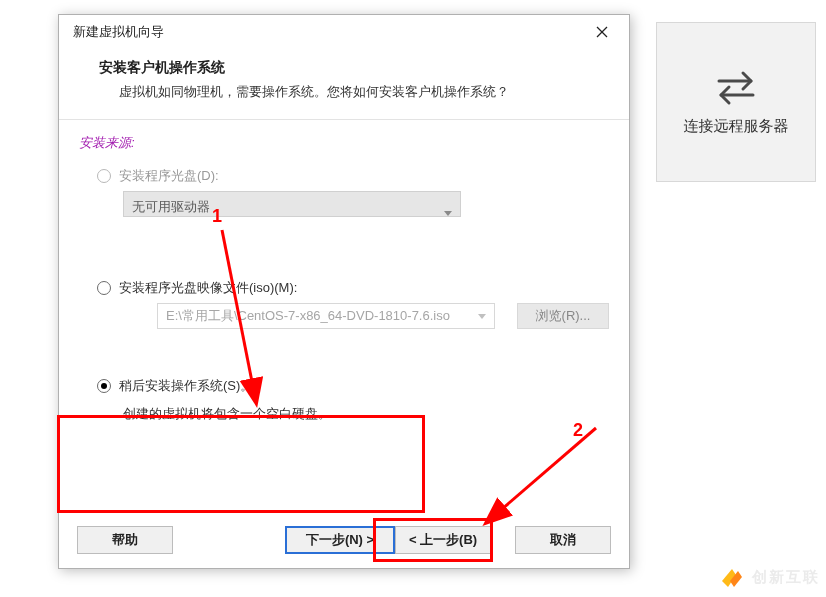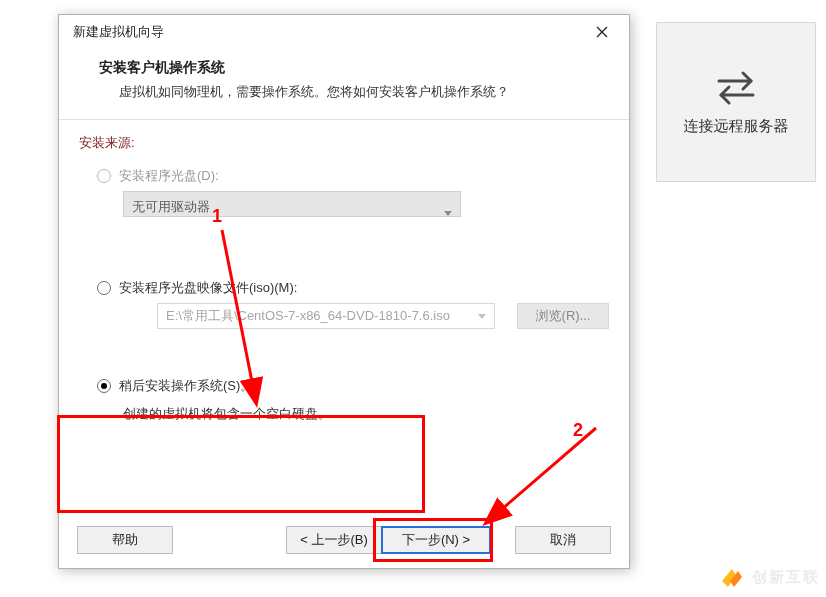--- a/index.html
+++ b/index.html
@@ -76,21 +76,21 @@
   .divider {
     height: 0; border-top: 1px solid #e3e3e3;
     margin: 4px 0 10px 0;
   }
 
   .content {
     flex: 1;
     padding: 4px 20px 0 20px;
     position: relative;
   }
-  .section-label { color:#7f1d1d; margin-bottom: 15px; }
+  .section-label { color:#a21caf; margin-bottom: 15px; font-style: italic; }
 
   .radio-row {
     display: flex; align-items: center;
     margin: 10px 0 6px 18px;
     color:#333;
   }
   .radio-row.disabled { color:#9a9a9a; }
   .radio {
     width:14px;height:14px;border:1px solid #6b6b6b;border-radius:50%;
     margin-right:8px; position:relative; flex-shrink:0;
@@ -156,21 +156,21 @@
     padding: 0 18px;
     height: 56px;
     display:flex; align-items:center; justify-content:flex-end;
     gap: 0;
     position:relative;
   }
   .button-row .btn {
     height: 28px; min-width: 96px;
     border:1px solid #bcbcbc; background:#f0f0f0;
     display:flex; align-items:center; justify-content:center;
-    color:#222; font-size:13px;
+    color:#222; font-size:13px;font-weight:bold;
   }
   .button-row .btn.help { position:absolute; left:18px; }
   .button-row .btn.primary { border:2px solid #2a6fd6; }
   .button-row .gap { width: 24px; }
 
   
   .logo {
     position:absolute; right:6px; bottom:6px;
     display:flex; align-items:center; gap:6px;
     opacity:0.9;
@@ -251,25 +251,25 @@
     </div>
 
     <div class="anno-box" style="left:-2px; top:285px; width:368px; height:98px;"></div>
 
   </div>
 
   <div class="button-row">
     <div class="btn help">
       <span>帮助</span>
     </div>
+    <div class="btn primary" style="margin-left:-1px; min-width:110px;">
+      <span>下一步(N) &gt;</span>
+    </div>
     <div class="btn">
       <span>&lt; 上一步(B)</span>
-    </div>
-    <div class="btn primary" style="margin-left:-1px; min-width:110px;">
-      <span>下一步(N) &gt;</span>
     </div>
     <div class="gap"></div>
     <div class="btn">
       <span>取消</span>
     </div>
 
     <div class="anno-box" style="left:314px; top:6px; width:120px; height:44px;"></div>
   </div>
 
 </div>

